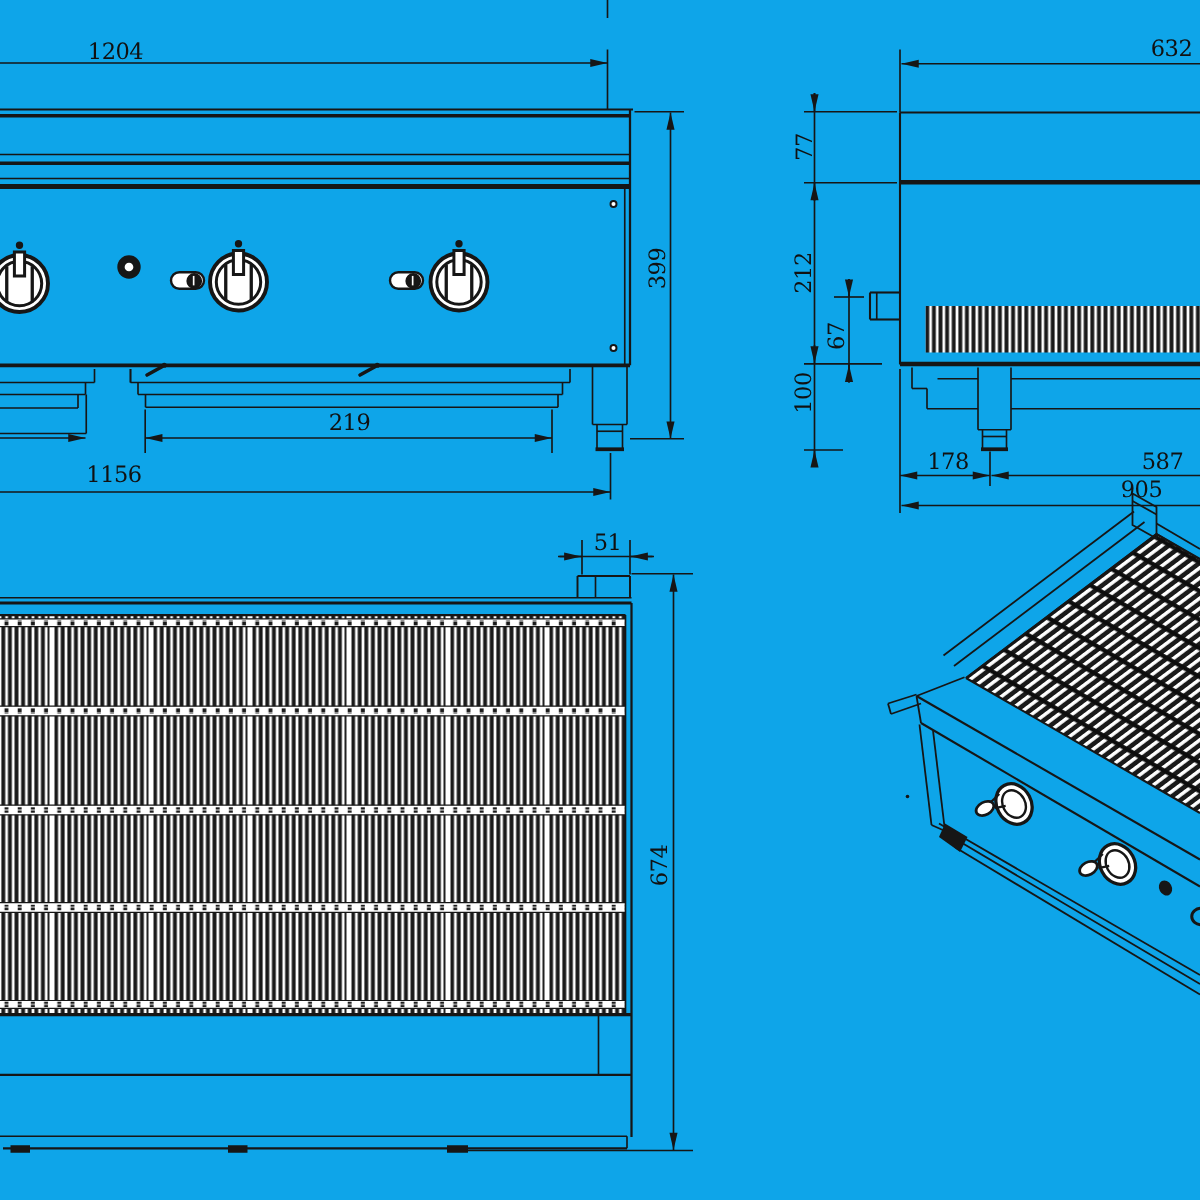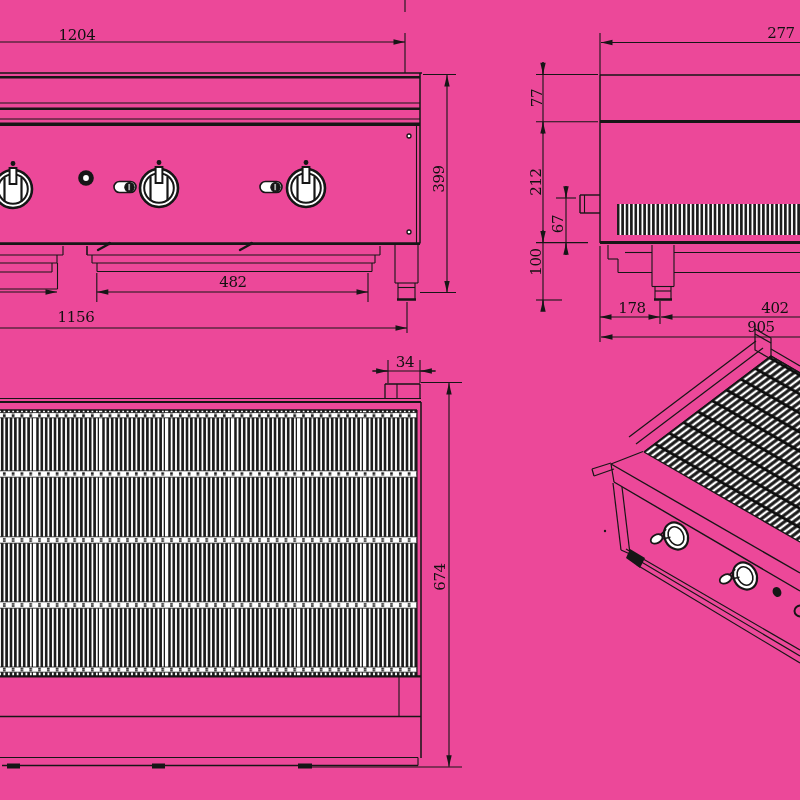--- a/index.html
+++ b/index.html
@@ -1,16 +1,16 @@
 <!DOCTYPE html>
 <html><head>
 <meta charset="utf-8">
 <style>
   html,body{margin:0;padding:0;background:#ffffff;}
-  .sheet{position:relative;width:800px;height:800px;background:#ec4899;overflow:hidden;
+  .sheet{position:relative;width:800px;height:800px;background:#0ea5e9;overflow:hidden;
          font-family:"DejaVu Serif", serif;}
   .sheet svg{position:absolute;left:0;top:0;}
   .lbl{position:absolute;transform:translate(-50%,-50%);font-size:15px;color:#111;
        letter-spacing:-0.3px;white-space:nowrap;line-height:1;}
   .lbl.rot{transform:translate(-50%,-50%) rotate(-90deg);}
 </style>
 </head>
 <body>
 
 <div class="sheet">
@@ -311,28 +311,28 @@
 
     <use href="#iknob" transform="translate(676,536) rotate(-28)"></use>
     <use href="#iknob" transform="translate(745,576) rotate(-28)"></use>
     <ellipse cx="777" cy="592" rx="4.2" ry="5.2" transform="rotate(-28 777 592)" fill="#161616" stroke="none"></ellipse>
     <ellipse cx="801" cy="611" rx="6.5" ry="5.5" stroke-width="2"></ellipse>
   </g>
 </svg>
 
 <div class="lbl" style="left:77px;top:35px">1204</div>
 <div class="lbl rot" style="left:439px;top:179px">399</div>
-<div class="lbl" style="left:233px;top:282px">482</div>
+<div class="lbl" style="left:233px;top:282px">219</div>
 <div class="lbl" style="left:76px;top:317px">1156</div>
 
-<div class="lbl" style="left:781px;top:33px">277</div>
+<div class="lbl" style="left:781px;top:33px">632</div>
 <div class="lbl rot" style="left:537px;top:98px">77</div>
 <div class="lbl rot" style="left:536px;top:182px">212</div>
 <div class="lbl rot" style="left:558px;top:224px">67</div>
 <div class="lbl rot" style="left:536px;top:262px">100</div>
 <div class="lbl" style="left:632px;top:308px">178</div>
-<div class="lbl" style="left:775px;top:308px">402</div>
+<div class="lbl" style="left:775px;top:308px">587</div>
 <div class="lbl" style="left:761px;top:327px">905</div>
 
-<div class="lbl" style="left:405px;top:362px">34</div>
+<div class="lbl" style="left:405px;top:362px">51</div>
 <div class="lbl rot" style="left:440px;top:577px">674</div>
 
 </div>
 
 </body></html>

